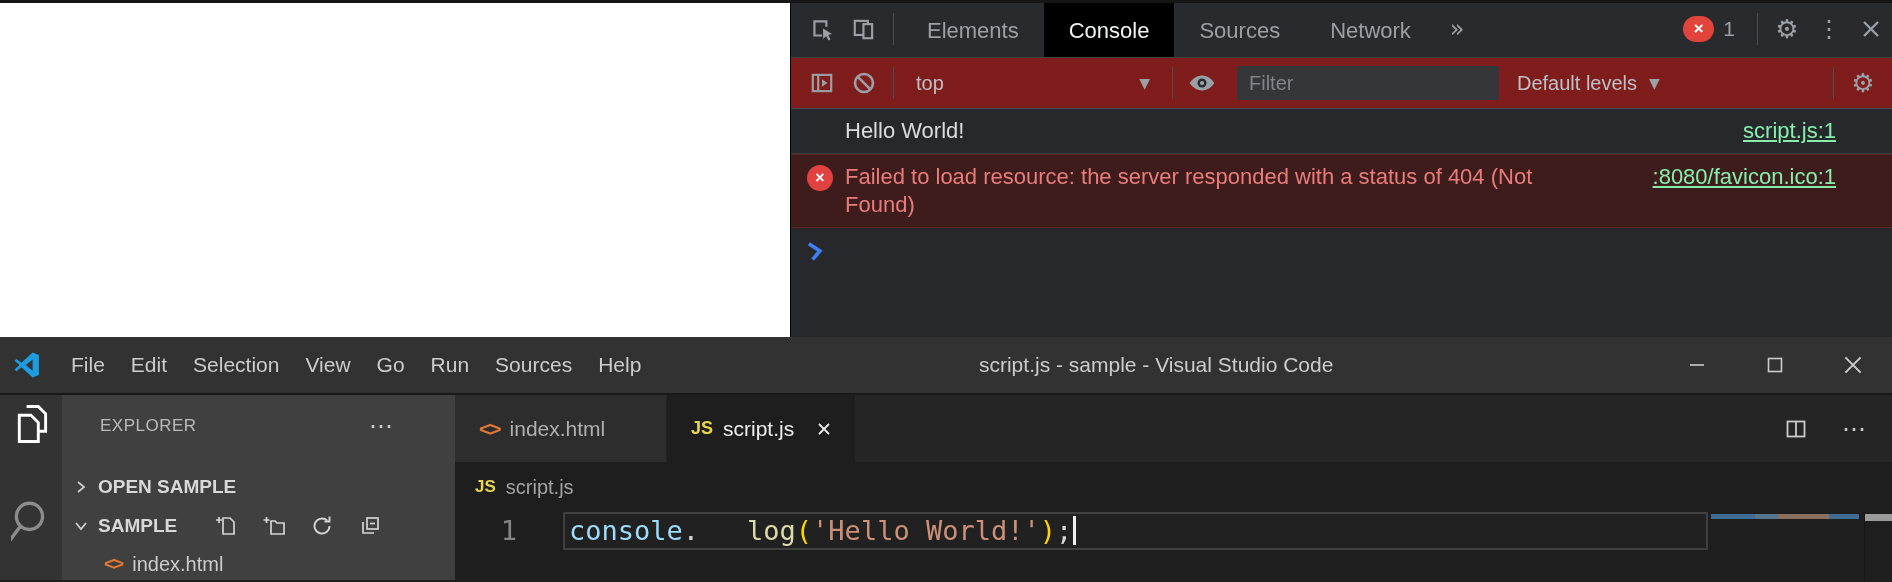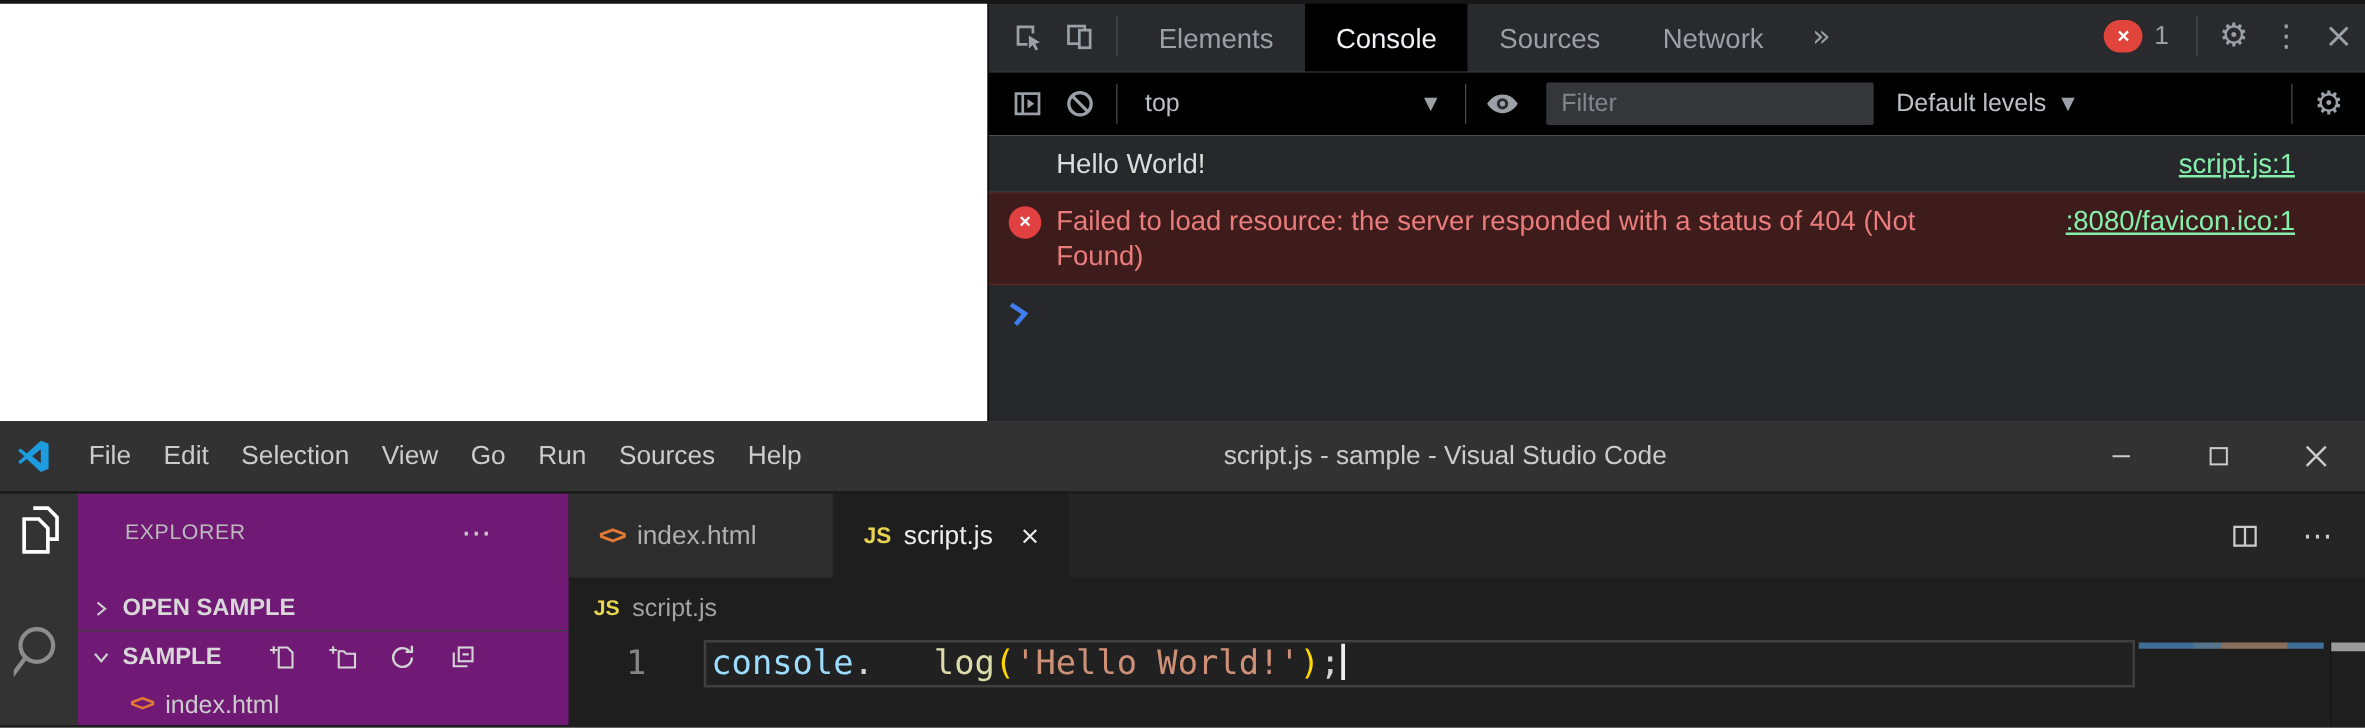--- a/index.html
+++ b/index.html
@@ -19,21 +19,21 @@
   .dt-tabbar { height:57px; display:flex; align-items:center; background:#292a2d; font-size:22px; padding-left:10px; }
   .dt-iconbtn { width:42px; height:57px; display:flex; align-items:center; justify-content:center; cursor:pointer; }
   .dt-vdiv { width:1px; height:32px; background:#4a4d51; margin:0 8px; }
   .dt-tab { height:57px; line-height:57px; padding:2px 25px; cursor:pointer; white-space:nowrap; }
   .dt-tab.active { background:#000; color:#f1f3f4; }
   .dt-more { font-size:24px; padding:0 14px; cursor:pointer; }
   .dt-spacer { flex:1; }
   .dt-badge { display:flex; align-items:center; gap:9px; margin-right:14px; }
   .dt-badge .pill { width:31px; height:26px; border-radius:13px; background:#e0443a; color:#fff; font-size:17px; font-weight:bold; display:flex; align-items:center; justify-content:center; }
   .dt-badge .cnt { color:#9aa0a6; font-size:21px; }
-  .dt-toolbar { height:52px; display:flex; align-items:center; background:#000000; border-top:1px solid #3c3f43; border-bottom:1px solid #4a4d51; padding-left:10px; font-size:20px; }
+  .dt-toolbar { height:52px; display:flex; align-items:center; background:#7f1d1d; border-top:1px solid #3c3f43; border-bottom:1px solid #4a4d51; padding-left:10px; font-size:20px; }
   .dt-context { width:262px; display:flex; align-items:center; justify-content:space-between; padding:0 14px 0 14px; color:#bdc1c6; cursor:pointer; }
   .dt-caret { font-size:14px; color:#9aa0a6; }
   .dt-filter { width:262px; height:34px; background:#35363a; border:none; outline:none; border-radius:2px; color:#d0d0d0; font-size:20px; padding:0 12px; margin-left:14px; font-family:"Liberation Sans", sans-serif; }
   .dt-filter::placeholder { color:#80868b; }
   .dt-levels { display:flex; align-items:center; gap:12px; margin-left:18px; color:#bdc1c6; cursor:pointer; white-space:nowrap; }
   .dt-console { font-family:Liberation Sans, sans-serif; font-size:22px; }
   .dt-msg { display:flex; align-items:flex-start; padding:8px 56px 8px 54px; border-bottom:1px solid #3a3b3e; line-height:28px; color:#dcdcdc; }
   .dt-msg .msg-text { flex:1; max-width:700px; }
   .dt-msg .msg-src { margin-left:auto; color:#86efac; text-decoration:underline; white-space:nowrap; cursor:pointer; }
   .dt-msg.error { background:#3e1c1c; border-top:1px solid #5a2626; border-bottom:1px solid #5a2626; color:#ea7c7c; padding-left:16px; }
@@ -44,21 +44,21 @@
   #vscode { position:absolute; left:0; top:337px; width:1892px; height:245px; background:#1e1e1e; color:#cccccc; }
   .vsc-titlebar { height:58px; background:#323233; display:flex; align-items:center; font-size:21px; border-bottom:2px solid #191919; }
   .vsc-logo { margin:0 16px 0 12px; display:flex; }
   .menu-item { padding:0 13px; cursor:pointer; white-space:nowrap; }
   .vsc-title { flex:1; text-align:center; color:#cccccc; white-space:nowrap; overflow:hidden; }
   .win-controls { display:flex; }
   .win-btn { width:78px; height:56px; display:flex; align-items:center; justify-content:center; cursor:pointer; }
   .vsc-body { display:flex; height:185px; }
   .activity { width:62px; background:#333333; display:flex; flex-direction:column; align-items:center; padding-top:8px; gap:52px; }
   .act-btn { cursor:pointer; display:flex; }
-  .sidebar { width:393px; background:#701a75; overflow:hidden; }
+  .sidebar { width:393px; background:#404040; overflow:hidden; }
   .sb-header { margin-top:12px; height:38px; display:flex; align-items:center; justify-content:space-between; padding:0 62px 0 38px; }
   .sb-header .hdr { font-size:17px; letter-spacing:0.5px; color:#bbbbbb; }
   .sb-dots { font-size:24px; color:#cccccc; cursor:pointer; line-height:10px; }
   .sb-row { display:flex; align-items:center; gap:10px; padding-left:12px; font-weight:bold; color:#d8d8d8; }
   .sb-open { margin-top:24px; height:36px; font-size:19px; border-bottom:1px solid #414141; cursor:pointer; }
   .sb-sample { height:42px; font-size:19px; cursor:pointer; }
   .sb-actions { display:flex; gap:26px; margin-left:28px; }
   .sb-actions .act { cursor:pointer; display:flex; }
   .sb-file { display:flex; align-items:center; gap:10px; padding-left:42px; height:34px; font-weight:normal; color:#cccccc; font-size:20px; cursor:pointer; }
   .html-ic { color:#e37933; font-weight:bold; font-size:19px; letter-spacing:-2px; }

